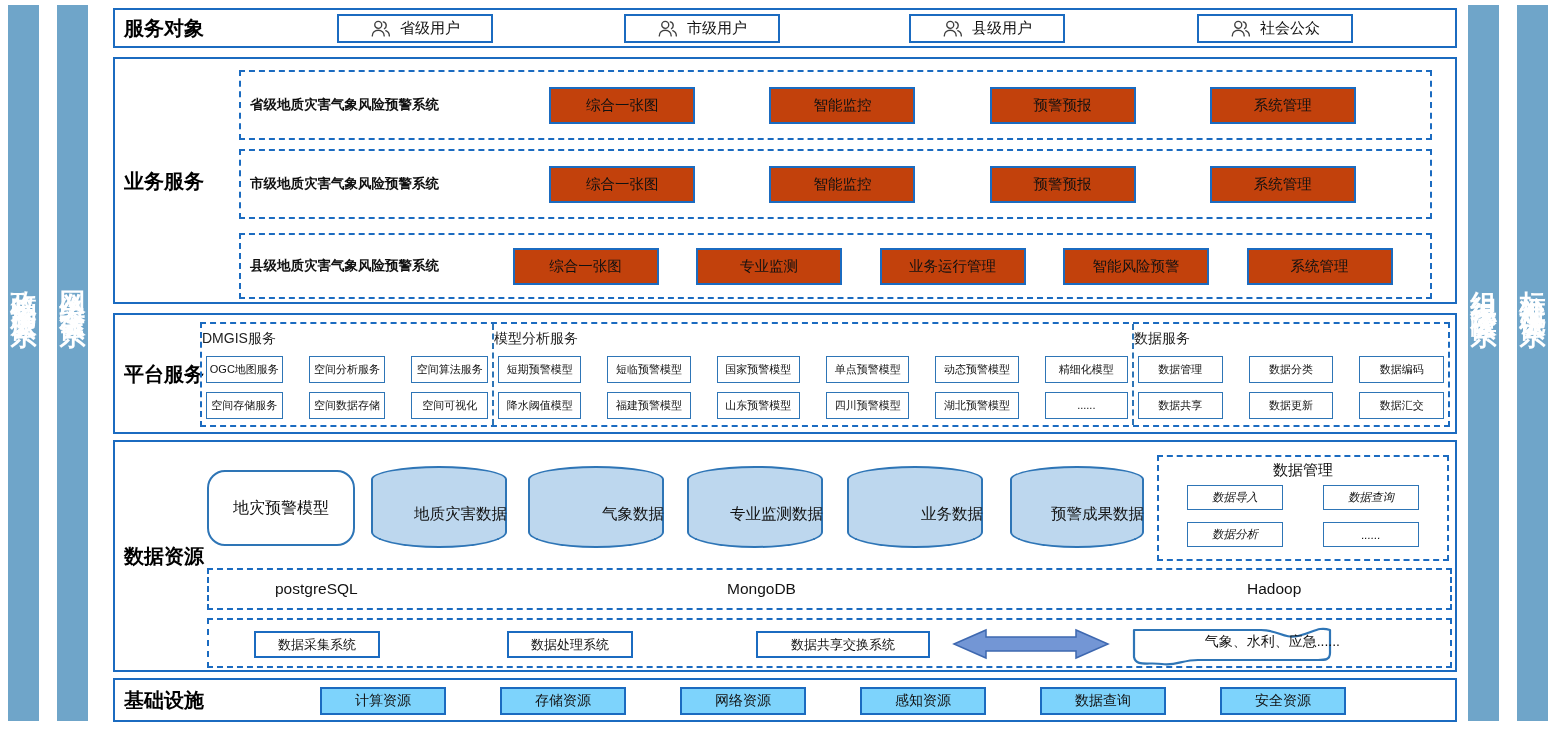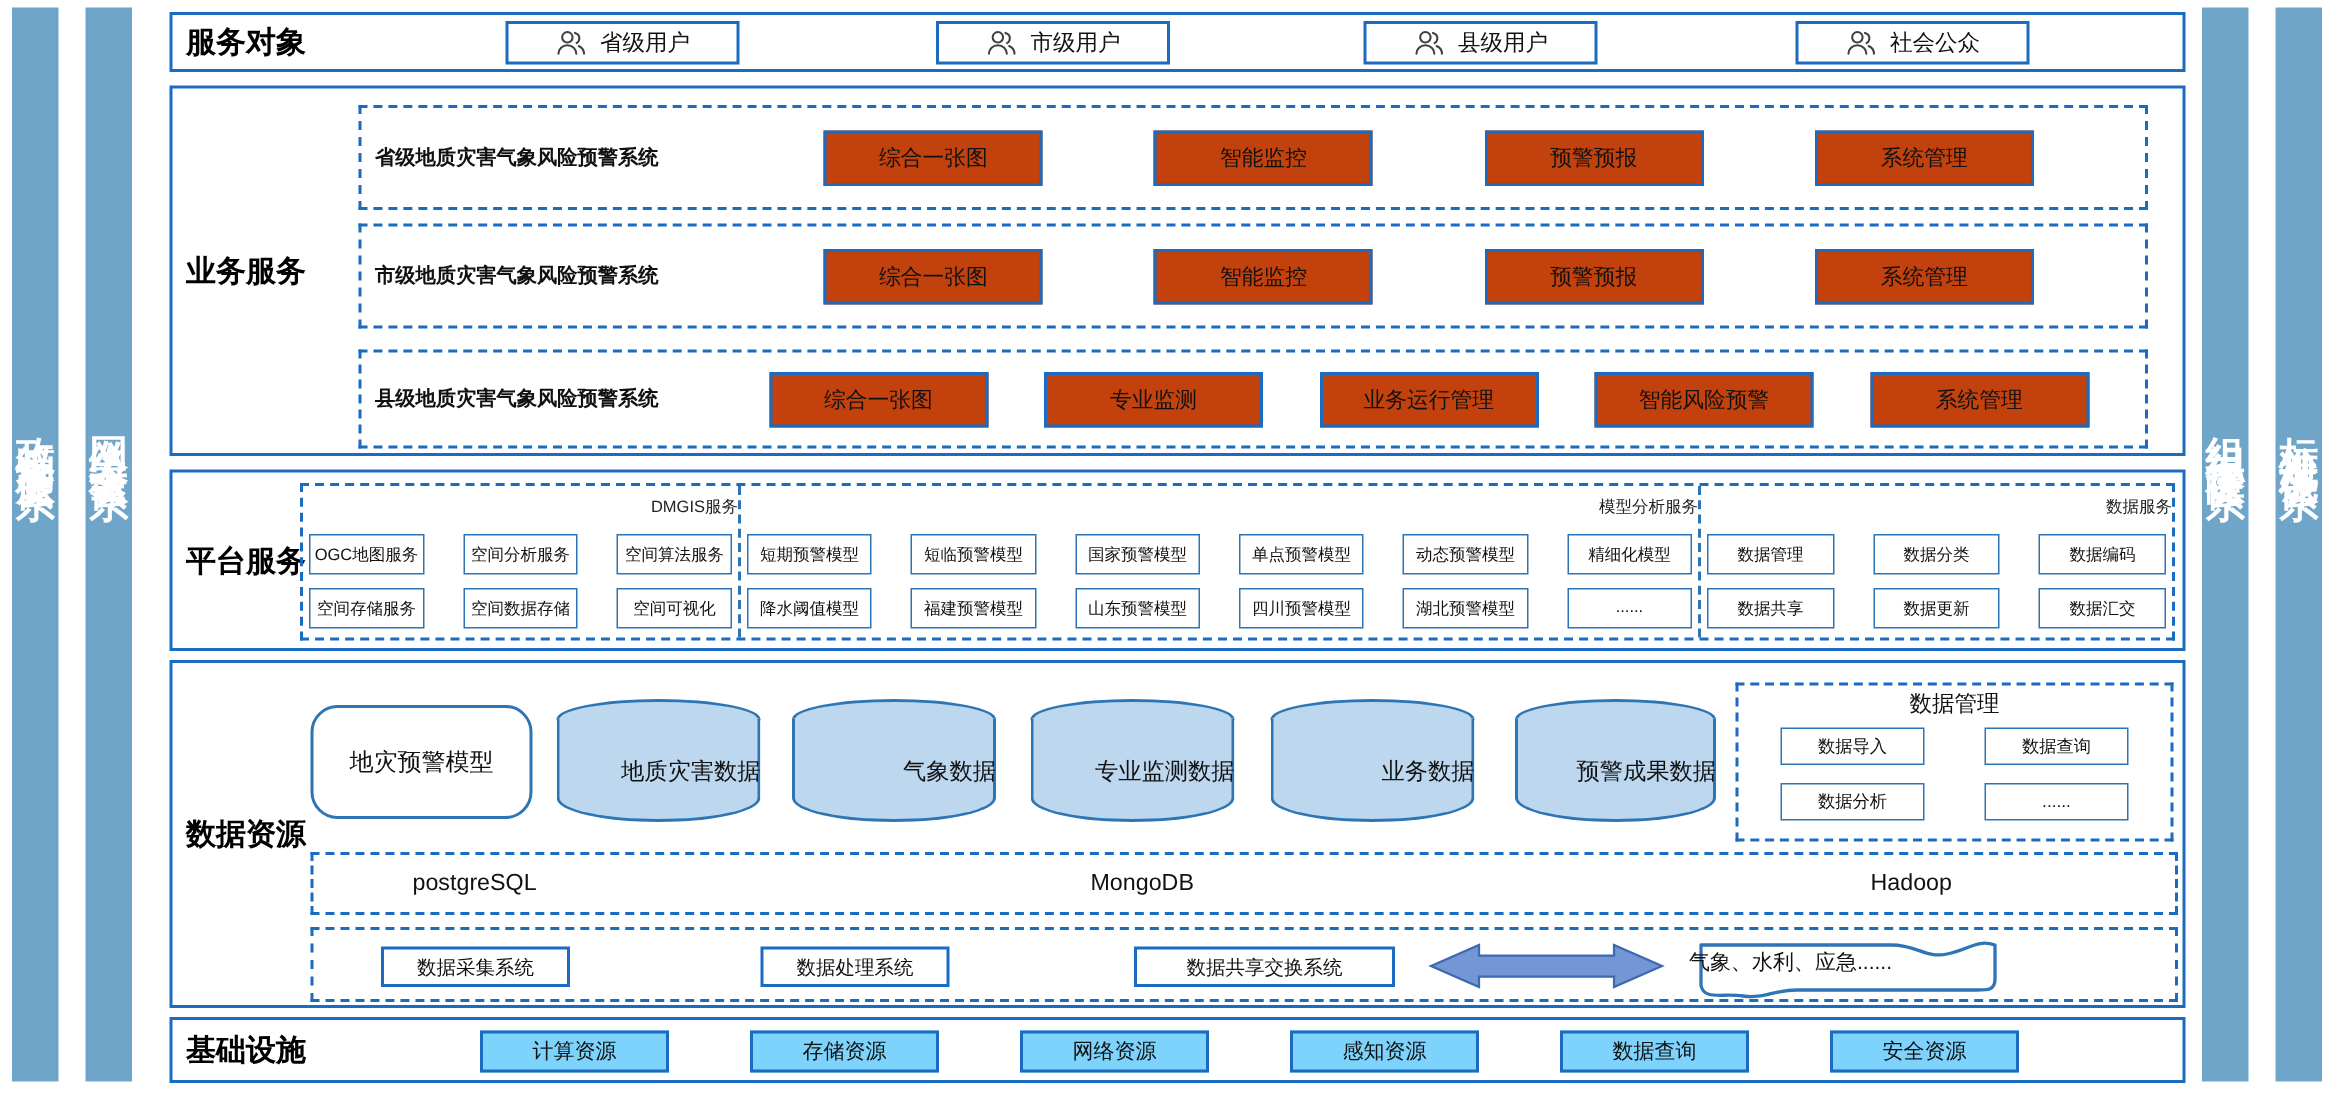--- a/index.html
+++ b/index.html
@@ -31,54 +31,54 @@
   .sys-name { width:234px; padding-left:9px; font-weight:bold; font-size:13.5px; white-space:nowrap; }
   .sys-mods { flex:1; display:flex; justify-content:space-evenly; align-items:center; }
   .mod-box  { width:146px; height:37px; border:2px solid #1B6BC0; display:flex;
               align-items:center; justify-content:center; font-size:14.5px; background:#c2410c; }
 
   
   .plat-wrap { position:absolute; left:85px; top:7px; width:1250px; height:105px;
                border:2px dashed #1B6BC0; display:flex; }
   .plat-col  { display:flex; flex-direction:column; padding:2px 0; }
   .plat-col.divided { border-right:2px dashed #2E75B6; }
-  .plat-title { text-align:right; font-size:11px; height:25px; line-height:25px; color:#222; }
+  .plat-title { text-align:left; font-size:14px; height:25px; line-height:25px; color:#222; }
   .plat-row  { flex:1; display:flex; justify-content:space-evenly; align-items:center; padding:0 4px;gap:26px; }
   .p-box { height:27px; border:1.5px solid #2E75B6; display:flex; align-items:center;
            justify-content:center; font-size:11px; background:#fff; white-space:nowrap; }
   .p-box.w90 { width:91px; } .p-box.w98 { width:99px; } .p-box.w95 { width:95px; }
 
   
   .model-box { position:absolute; left:92px; top:28px; width:148px; height:76px;
                border:2.5px solid #2E75B6; border-radius:18px; display:flex; align-items:center;
                justify-content:center; font-size:16px; background:#fff; }
   .cyl { position:absolute; top:24px; height:82px; }
   .cyl-top { position:absolute; top:0; left:0; right:0; height:27px; background:#BDD7EE;
              border:2px solid #2E75B6; border-radius:50%; }
   .cyl-body { position:absolute; top:13px; left:0; right:0; bottom:0; background:#BDD7EE;
               border:2px solid #2E75B6; border-top:none; border-radius:0 0 50% 50% / 0 0 16px 16px; }
   .cyl-label { position:absolute; top:38px; left:0; right:0; text-align:right; font-size:15.5px; }
 
   .mgmt-box { position:absolute; left:1042px; top:13px; width:292px; height:106px;
               border:2px dashed #1B6BC0; }
   .mgmt-title { text-align:center; font-size:15px; height:26px; line-height:26px; }
-  .mgmt-grid { display:grid; grid-template-columns:1fr 1fr; gap:12px 40px; padding:2px 28px; }
+  .mgmt-grid { display:grid; grid-template-columns:1fr 1fr; gap:12px 40px; padding:2px 28px;font-style:italic; }
   .mgmt-item { height:25px; border:1.5px solid #2E75B6; display:flex; align-items:center;
                justify-content:center; font-size:11.5px; background:#fff; }
 
   .db-box { position:absolute; left:92px; top:126px; width:1245px; height:42px;
             border:2px dashed #1B6BC0; }
   .db-name { position:absolute; top:0; line-height:38px; font-size:15.5px; }
 
   .flow-box { position:absolute; left:92px; top:176px; width:1245px; height:50px;
               border:2px dashed #1B6BC0; }
   .flow-item { position:absolute; top:11px; height:27px; border:2px solid #1B6BC0; background:#fff;
                display:flex; align-items:center; justify-content:center; font-size:13px; }
   .tape { position:absolute; left:917px; top:2px; width:214px; height:45px; }
-  .tape .tape-label { position:absolute; left:0; right:0; top:11px; text-align:left; font-size:14px; }
+  .tape .tape-label { position:absolute; left:0; right:0; top:11px; text-align:right; font-size:14px; }
 
   
   .infra-box { position:absolute; top:7px; width:126px; height:28px; border:2px solid #1B6BC0;
                display:flex; align-items:center; justify-content:center; font-size:14px; background:#7dd3fc; }
 </style>
 </head>
 <body>
 
 <div class="canvas">
 

